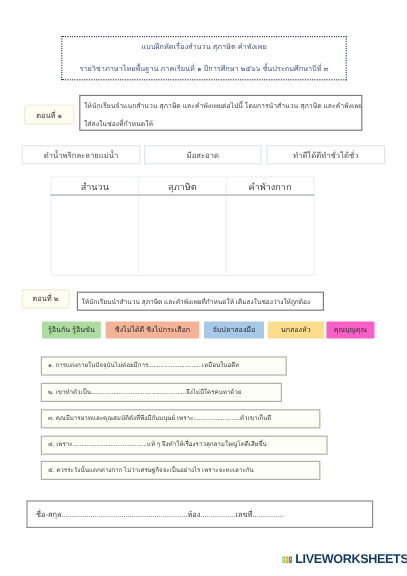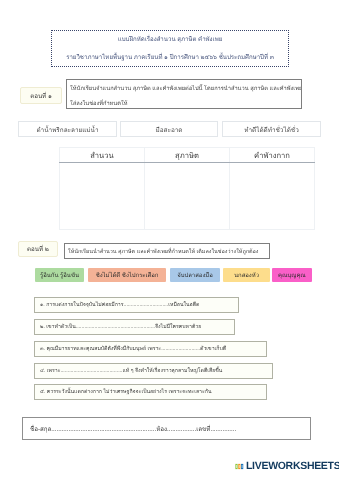--- a/index.html
+++ b/index.html
@@ -82,21 +82,21 @@
   #sec1-tag   { left:20px;  top:87px;  width:42px;  height:17px; }
   #sec1-instr { left:66px;  top:79px;  width:236px; height:30px; }
   #sec1-instr > div:nth-child(1) { top:2.5px; }
   #sec1-instr > div:nth-child(2) { top:18.2px; }
   #sec2-instr > div:nth-child(1) { top:3.8px; font-size:5.45px; }
 
   #word-0 { left:18px;  top:121px; width:99px;  height:16px; }
   #word-1 { left:120px; top:121px; width:98px;  height:16px; }
   #word-2 { left:222px; top:121px; width:99px;  height:16px; }
 
-  #cat-table { left:42px; top:147px; width:256px;margin-left:17px; }
+  #cat-table { left:42px; top:147px; width:220px; }
 
   #sec2-tag   { left:18px; top:241px; width:40px;  height:16px; }
   #sec2-instr { left:64px; top:243px; width:206px; height:16px; }
 
   #chip-0 { left:35px;  top:268px; width:49px; height:14px; }
   #chip-1 { left:88px;  top:268px; width:78px; height:14px; }
   #chip-2 { left:170px; top:268px; width:50px; height:14px; }
   #chip-3 { left:223px; top:268px; width:47px; height:14px; }
   #chip-4 { left:272px; top:268px; width:40px; height:14px; }
 

